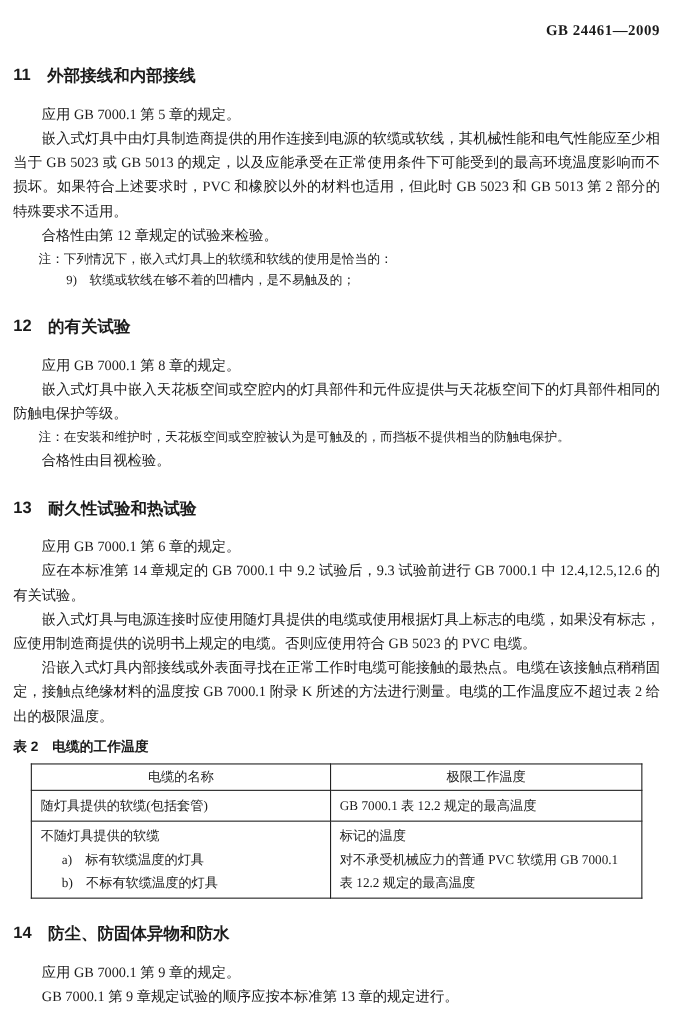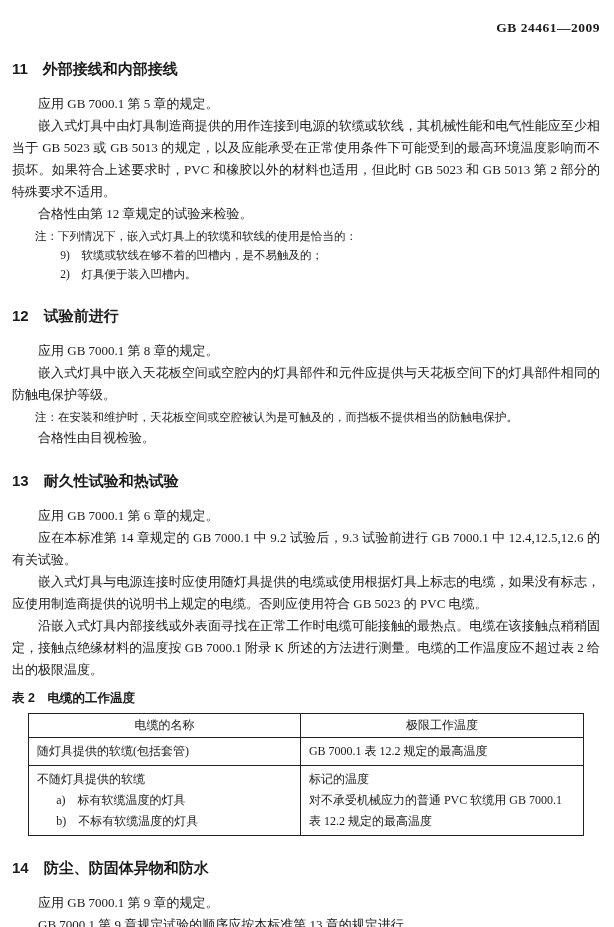--- a/index.html
+++ b/index.html
@@ -88,28 +88,27 @@
     <div class="sec-heading">
       <span>11</span>
       <span>外部接线和内部接线</span>
     </div>
     <p class="body-p">应用 GB 7000.1 第 5 章的规定。</p>
     <p class="body-p">嵌入式灯具中由灯具制造商提供的用作连接到电源的软缆或软线，其机械性能和电气性能应至少相当于 GB 5023 或 GB 5013 的规定，以及应能承受在正常使用条件下可能受到的最高环境温度影响而不损坏。如果符合上述要求时，PVC 和橡胶以外的材料也适用，但此时 GB 5023 和 GB 5013 第 2 部分的特殊要求不适用。</p>
     <p class="body-p">合格性由第 12 章规定的试验来检验。</p>
     <div class="note">
       <p class="note-p">注：下列情况下，嵌入式灯具上的软缆和软线的使用是恰当的：</p>
       <p class="note-item">9)　软缆或软线在够不着的凹槽内，是不易触及的；</p>
-      <p class="note-item">2)　灯具便于装入凹槽内。</p>
     </div>
   </div>
 
   <div class="section">
     <div class="sec-heading">
       <span>12</span>
-      <span>试验前进行</span>
+      <span>的有关试验</span>
     </div>
     <p class="body-p">应用 GB 7000.1 第 8 章的规定。</p>
     <p class="body-p">嵌入式灯具中嵌入天花板空间或空腔内的灯具部件和元件应提供与天花板空间下的灯具部件相同的防触电保护等级。</p>
     <div class="note">
       <p class="note-p">注：在安装和维护时，天花板空间或空腔被认为是可触及的，而挡板不提供相当的防触电保护。</p>
     </div>
     <p class="body-p">合格性由目视检验。</p>
   </div>
 
   <div class="section">

